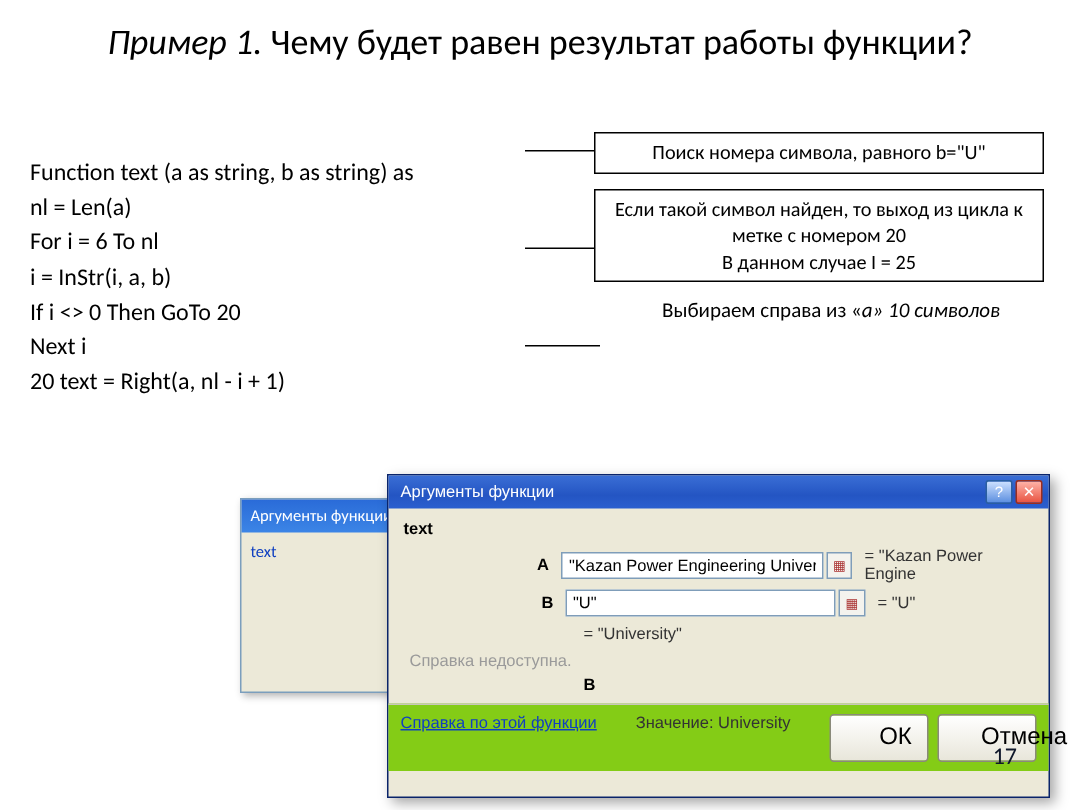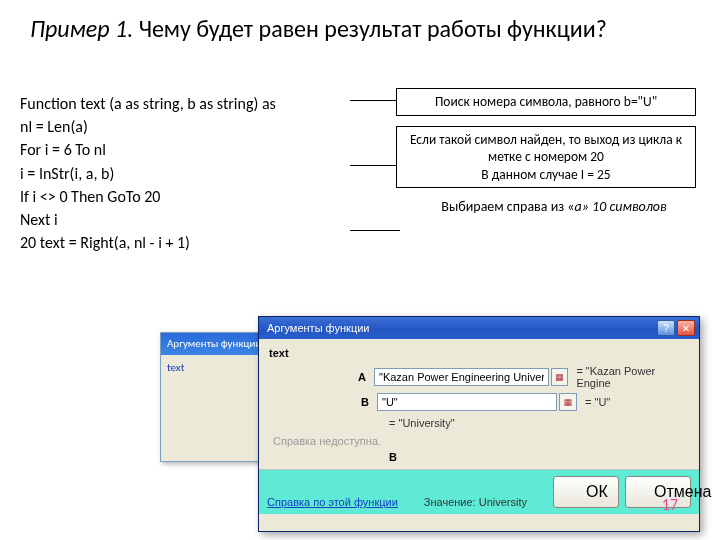--- a/index.html
+++ b/index.html
@@ -8,28 +8,29 @@
     width: 720px;
     height: 540px;
     background: #fff;
     font-family: "Calibri", Arial, sans-serif;
     color: #000;
     position: relative;
     overflow: hidden;
   }
   .title {
     font-size: 24px;
+    text-align: center;
     margin: 14px 30px 6px 30px;
     line-height: 1.25;
   }
   .title .it { font-style: italic; }
   .code {
     position: absolute;
     left: 20px;
-    top: 92px;
+    top: 104px;
     font-size: 16px;
     line-height: 1.45;
   }
   .code div { white-space: pre; }
   .callouts { position: absolute; left: 396px; top: 88px; width: 300px; }
   .box {
     border: 1px solid #000;
     background: #fff;
     font-size: 13.5px;
     text-align: center;
@@ -122,41 +123,41 @@
     font-size: 9px; color:#a33;
   }
   .argrow .rhs { margin-left: 8px; color: #333; }
   .eqres { margin: 6px 0 4px 120px; color: #333; }
   .hint { color: #9a9a9a; margin: 6px 0 2px 4px; }
   .blab { margin: 4px 0 6px 120px; font-weight: bold; }
   .footer {
     border-top: 1px solid #c9c7ba;
     padding: 6px 8px;
     display: flex;
-    align-items: flex-end;
+    align-items: flex-start;
     justify-content: space-between;
-    background: #5eead4;
+    background: #84cc16;
   }
   .footer .link { color: #1040c0; text-decoration: underline; cursor: pointer; }
   .footer .val { color: #333; }
   .footer .btns { display: flex; gap: 6px; }
   .footer button {
     width: 66px; height: 32px;
     font-family: Tahoma, Arial, sans-serif;
     font-size: 16px;
     background: linear-gradient(#fff,#e8e6da);
     border: 1px solid #8a8a7a;
     border-radius: 3px;
     padding-left: 28px;
   }
   .pagenum {
     position: absolute;
     right: 42px; bottom: 26px;
     font-size: 16px;
-    color: #ec4899;
+    color: #0f172a;
     z-index: 5;
   }
 </style>
 </head>
 <body>
 
 <div class="title">
   <span class="it">Пример 1.</span><span> Чему будет равен результат работы функции?</span>
 </div>
 

